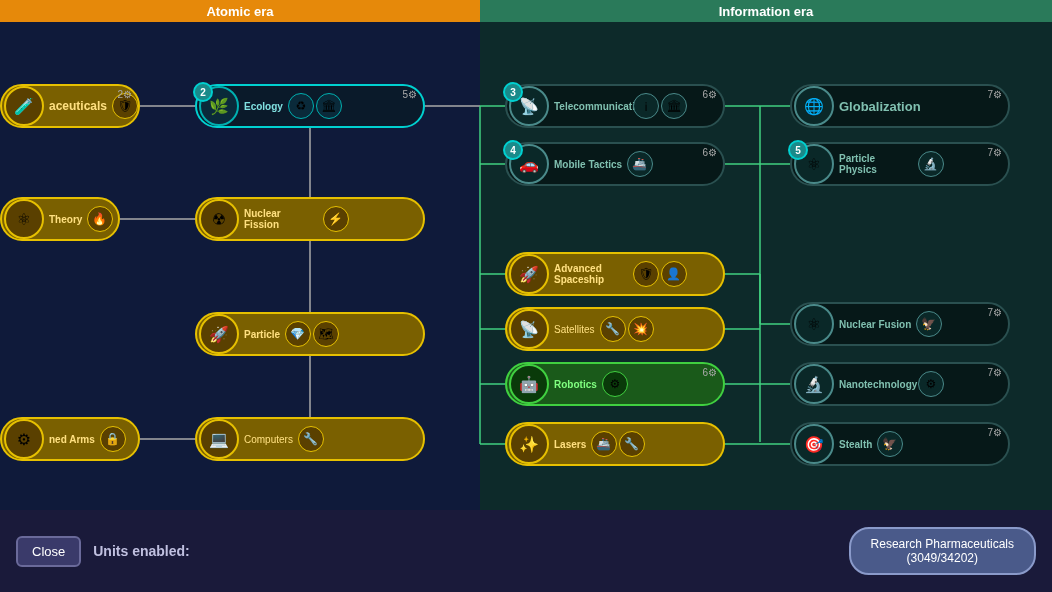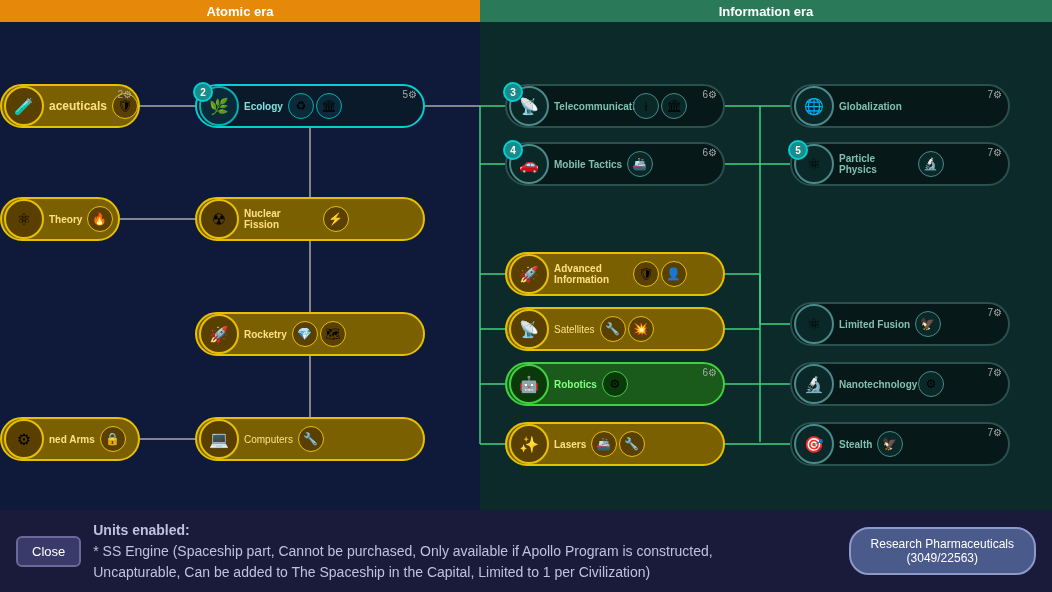--- a/index.html
+++ b/index.html
@@ -201,21 +201,21 @@
     </div>
     <div style="position: absolute; left: 195px; top: 197px; width: 230px; height: 44px; display: flex; align-items: center; border-radius: 22px; background: rgb(122, 96, 0); border: 2px solid rgb(230, 192, 0); overflow: visible; z-index: 4;">
       <div style="width: 40px; height: 40px; border-radius: 50%; background: rgb(90, 64, 0); border: 2px solid rgb(230, 192, 0); display: flex; align-items: center; justify-content: center; flex-shrink: 0; margin: 0px 2px; font-size: 16px;">☢</div>
       <div style="color: rgb(255, 224, 128); font-size: 10px; font-weight: bold; padding: 0px 3px; flex-shrink: 0; max-width: 80px;">Nuclear Fission</div>
       <div style="display: flex; align-items: center; gap: 2px; flex: 1 1 0%; padding: 0px 2px;">
         <span style="width: 26px; height: 26px; border-radius: 50%; background: rgb(90, 64, 0); border: 1px solid rgb(230, 192, 0); display: flex; align-items: center; justify-content: center; font-size: 12px;">⚡</span>
       </div>
     </div>
     <div style="position: absolute; left: 195px; top: 312px; width: 230px; height: 44px; display: flex; align-items: center; border-radius: 22px; background: rgb(122, 96, 0); border: 2px solid rgb(230, 192, 0); overflow: visible; z-index: 4;">
       <div style="width: 40px; height: 40px; border-radius: 50%; background: rgb(90, 64, 0); border: 2px solid rgb(230, 192, 0); display: flex; align-items: center; justify-content: center; flex-shrink: 0; margin: 0px 2px; font-size: 16px;">🚀</div>
-      <div style="color: rgb(255, 224, 128); font-size: 10px; font-weight: bold; padding: 0px 3px; flex-shrink: 0; max-width: 80px;">Rocketry</div>
+      <div style="color: rgb(255, 224, 128); font-size: 10px; font-weight: bold; padding: 0px 3px; flex-shrink: 0; max-width: 80px;">Particle</div>
       <div style="display: flex; align-items: center; gap: 2px; flex: 1 1 0%; padding: 0px 2px;">
         <span style="width: 26px; height: 26px; border-radius: 50%; background: rgb(90, 64, 0); border: 1px solid rgb(230, 192, 0); display: flex; align-items: center; justify-content: center; font-size: 12px;">💎</span>
         <span style="width: 26px; height: 26px; border-radius: 50%; background: rgb(90, 64, 0); border: 1px solid rgb(230, 192, 0); display: flex; align-items: center; justify-content: center; font-size: 12px;">🗺</span>
       </div>
     </div>
     <div style="position: absolute; left: 0px; top: 417px; width: 140px; height: 44px; display: flex; align-items: center; border-radius: 22px; background: rgb(122, 96, 0); border: 2px solid rgb(230, 192, 0); overflow: visible; z-index: 4;">
       <div style="width: 40px; height: 40px; border-radius: 50%; background: rgb(90, 64, 0); border: 2px solid rgb(230, 192, 0); display: flex; align-items: center; justify-content: center; flex-shrink: 0; margin: 0px 2px; font-size: 16px;">⚙</div>
       <div style="color: rgb(255, 224, 128); font-size: 10px; font-weight: bold; padding: 0px 3px; flex-shrink: 0; max-width: 80px;">ned Arms</div>
       <div style="display: flex; align-items: center; gap: 2px; flex: 1 1 0%; padding: 0px 2px;">
         <span style="width: 26px; height: 26px; border-radius: 50%; background: rgb(90, 64, 0); border: 1px solid rgb(230, 192, 0); display: flex; align-items: center; justify-content: center; font-size: 12px;">🔒</span>
@@ -233,21 +233,21 @@
       <div style="width: 40px; height: 40px; border-radius: 50%; background: rgb(10, 40, 40); border: 2px solid rgb(74, 138, 138); display: flex; align-items: center; justify-content: center; flex-shrink: 0; margin: 0px 2px; font-size: 16px;">📡</div>
       <div style="color: rgb(128, 192, 176); font-size: 10px; font-weight: bold; padding: 0px 3px; flex-shrink: 0; max-width: 80px;">Telecommunications</div>
       <div style="display: flex; align-items: center; gap: 2px; flex: 1 1 0%; padding: 0px 2px;">
         <span style="width: 26px; height: 26px; border-radius: 50%; background: rgb(10, 40, 40); border: 1px solid rgb(74, 138, 138); display: flex; align-items: center; justify-content: center; font-size: 12px;">ℹ</span>
         <span style="width: 26px; height: 26px; border-radius: 50%; background: rgb(10, 40, 40); border: 1px solid rgb(74, 138, 138); display: flex; align-items: center; justify-content: center; font-size: 12px;">🏛</span>
       </div>
       <div style="position: absolute; right: 6px; top: 3px; font-size: 10px; color: rgb(170, 170, 170);">6⚙</div>
     </div>
     <div style="position: absolute; left: 790px; top: 84px; width: 220px; height: 44px; display: flex; align-items: center; border-radius: 22px; background: rgb(6, 24, 24); border: 2px solid rgb(42, 80, 80); overflow: visible; z-index: 4;">
       <div style="width: 40px; height: 40px; border-radius: 50%; background: rgb(10, 40, 40); border: 2px solid rgb(74, 138, 138); display: flex; align-items: center; justify-content: center; flex-shrink: 0; margin: 0px 2px; font-size: 16px;">🌐</div>
-      <div style="color: rgb(128, 192, 176); font-size: 10px; font-weight: bold; padding: 0px 3px; flex-shrink: 0; max-width: 80px;">Globalization</div>
+      <div style="color: rgb(128, 192, 176); font-size: 13px; font-weight: bold; padding: 0px 3px; flex-shrink: 0; max-width: 80px;">Globalization</div>
       <div style="position: absolute; right: 6px; top: 3px; font-size: 10px; color: rgb(170, 170, 170);">7⚙</div>
     </div>
     <div style="position: absolute; left: 505px; top: 142px; width: 220px; height: 44px; display: flex; align-items: center; border-radius: 22px; background: rgb(6, 24, 24); border: 2px solid rgb(42, 80, 80); overflow: visible; z-index: 4;">
       <div style="position: absolute; left: -4px; top: -4px; width: 20px; height: 20px; border-radius: 50%; background: rgb(26, 138, 138); border: 2px solid rgb(0, 208, 208); color: rgb(255, 255, 255); font-size: 10px; font-weight: bold; display: flex; align-items: center; justify-content: center; z-index: 6;">4</div>
       <div style="width: 40px; height: 40px; border-radius: 50%; background: rgb(10, 40, 40); border: 2px solid rgb(74, 138, 138); display: flex; align-items: center; justify-content: center; flex-shrink: 0; margin: 0px 2px; font-size: 16px;">🚗</div>
       <div style="color: rgb(128, 192, 176); font-size: 10px; font-weight: bold; padding: 0px 3px; flex-shrink: 0; max-width: 80px;">Mobile Tactics</div>
       <div style="display: flex; align-items: center; gap: 2px; flex: 1 1 0%; padding: 0px 2px;">
         <span style="width: 26px; height: 26px; border-radius: 50%; background: rgb(10, 40, 40); border: 1px solid rgb(74, 138, 138); display: flex; align-items: center; justify-content: center; font-size: 12px;">🚢</span>
       </div>
       <div style="position: absolute; right: 6px; top: 3px; font-size: 10px; color: rgb(170, 170, 170);">6⚙</div>
@@ -256,21 +256,21 @@
       <div style="position: absolute; left: -4px; top: -4px; width: 20px; height: 20px; border-radius: 50%; background: rgb(26, 138, 138); border: 2px solid rgb(0, 208, 208); color: rgb(255, 255, 255); font-size: 10px; font-weight: bold; display: flex; align-items: center; justify-content: center; z-index: 6;">5</div>
       <div style="width: 40px; height: 40px; border-radius: 50%; background: rgb(10, 40, 40); border: 2px solid rgb(74, 138, 138); display: flex; align-items: center; justify-content: center; flex-shrink: 0; margin: 0px 2px; font-size: 16px;">⚛</div>
       <div style="color: rgb(128, 192, 176); font-size: 10px; font-weight: bold; padding: 0px 3px; flex-shrink: 0; max-width: 80px;">Particle Physics</div>
       <div style="display: flex; align-items: center; gap: 2px; flex: 1 1 0%; padding: 0px 2px;">
         <span style="width: 26px; height: 26px; border-radius: 50%; background: rgb(10, 40, 40); border: 1px solid rgb(74, 138, 138); display: flex; align-items: center; justify-content: center; font-size: 12px;">🔬</span>
       </div>
       <div style="position: absolute; right: 6px; top: 3px; font-size: 10px; color: rgb(170, 170, 170);">7⚙</div>
     </div>
     <div style="position: absolute; left: 505px; top: 252px; width: 220px; height: 44px; display: flex; align-items: center; border-radius: 22px; background: rgb(122, 96, 0); border: 2px solid rgb(230, 192, 0); overflow: visible; z-index: 4;">
       <div style="width: 40px; height: 40px; border-radius: 50%; background: rgb(90, 64, 0); border: 2px solid rgb(230, 192, 0); display: flex; align-items: center; justify-content: center; flex-shrink: 0; margin: 0px 2px; font-size: 16px;">🚀</div>
-      <div style="color: rgb(255, 224, 128); font-size: 10px; font-weight: bold; padding: 0px 3px; flex-shrink: 0; max-width: 80px;">Advanced Information</div>
+      <div style="color: rgb(255, 224, 128); font-size: 10px; font-weight: bold; padding: 0px 3px; flex-shrink: 0; max-width: 80px;">Advanced Spaceship</div>
       <div style="display: flex; align-items: center; gap: 2px; flex: 1 1 0%; padding: 0px 2px;">
         <span style="width: 26px; height: 26px; border-radius: 50%; background: rgb(90, 64, 0); border: 1px solid rgb(230, 192, 0); display: flex; align-items: center; justify-content: center; font-size: 12px;">🛡</span>
         <span style="width: 26px; height: 26px; border-radius: 50%; background: rgb(90, 64, 0); border: 1px solid rgb(230, 192, 0); display: flex; align-items: center; justify-content: center; font-size: 12px;">👤</span>
       </div>
     </div>
     <div style="position: absolute; left: 505px; top: 307px; width: 220px; height: 44px; display: flex; align-items: center; border-radius: 22px; background: rgb(122, 96, 0); border: 2px solid rgb(230, 192, 0); overflow: visible; z-index: 4;">
       <div style="width: 40px; height: 40px; border-radius: 50%; background: rgb(90, 64, 0); border: 2px solid rgb(230, 192, 0); display: flex; align-items: center; justify-content: center; flex-shrink: 0; margin: 0px 2px; font-size: 16px;">📡</div>
       <div style="color: rgb(255, 224, 128); font-size: 10px; font-weight: normal; padding: 0px 3px; flex-shrink: 0; max-width: 80px;">Satellites</div>
       <div style="display: flex; align-items: center; gap: 2px; flex: 1 1 0%; padding: 0px 2px;">
         <span style="width: 26px; height: 26px; border-radius: 50%; background: rgb(90, 64, 0); border: 1px solid rgb(230, 192, 0); display: flex; align-items: center; justify-content: center; font-size: 12px;">🔧</span>
@@ -288,21 +288,21 @@
     <div style="position: absolute; left: 505px; top: 422px; width: 220px; height: 44px; display: flex; align-items: center; border-radius: 22px; background: rgb(122, 96, 0); border: 2px solid rgb(230, 192, 0); overflow: visible; z-index: 4;">
       <div style="width: 40px; height: 40px; border-radius: 50%; background: rgb(90, 64, 0); border: 2px solid rgb(230, 192, 0); display: flex; align-items: center; justify-content: center; flex-shrink: 0; margin: 0px 2px; font-size: 16px;">✨</div>
       <div style="color: rgb(255, 224, 128); font-size: 10px; font-weight: bold; padding: 0px 3px; flex-shrink: 0; max-width: 80px;">Lasers</div>
       <div style="display: flex; align-items: center; gap: 2px; flex: 1 1 0%; padding: 0px 2px;">
         <span style="width: 26px; height: 26px; border-radius: 50%; background: rgb(90, 64, 0); border: 1px solid rgb(230, 192, 0); display: flex; align-items: center; justify-content: center; font-size: 12px;">🚢</span>
         <span style="width: 26px; height: 26px; border-radius: 50%; background: rgb(90, 64, 0); border: 1px solid rgb(230, 192, 0); display: flex; align-items: center; justify-content: center; font-size: 12px;">🔧</span>
       </div>
     </div>
     <div style="position: absolute; left: 790px; top: 302px; width: 220px; height: 44px; display: flex; align-items: center; border-radius: 22px; background: rgb(6, 24, 24); border: 2px solid rgb(42, 80, 80); overflow: visible; z-index: 4;">
       <div style="width: 40px; height: 40px; border-radius: 50%; background: rgb(10, 40, 40); border: 2px solid rgb(74, 138, 138); display: flex; align-items: center; justify-content: center; flex-shrink: 0; margin: 0px 2px; font-size: 16px;">⚛</div>
-      <div style="color: rgb(128, 192, 176); font-size: 10px; font-weight: bold; padding: 0px 3px; flex-shrink: 0; max-width: 80px;">Limited Fusion</div>
+      <div style="color: rgb(128, 192, 176); font-size: 10px; font-weight: bold; padding: 0px 3px; flex-shrink: 0; max-width: 80px;">Nuclear Fusion</div>
       <div style="display: flex; align-items: center; gap: 2px; flex: 1 1 0%; padding: 0px 2px;">
         <span style="width: 26px; height: 26px; border-radius: 50%; background: rgb(10, 40, 40); border: 1px solid rgb(74, 138, 138); display: flex; align-items: center; justify-content: center; font-size: 12px;">🦅</span>
       </div>
       <div style="position: absolute; right: 6px; top: 3px; font-size: 10px; color: rgb(170, 170, 170);">7⚙</div>
     </div>
     <div style="position: absolute; left: 790px; top: 362px; width: 220px; height: 44px; display: flex; align-items: center; border-radius: 22px; background: rgb(6, 24, 24); border: 2px solid rgb(42, 80, 80); overflow: visible; z-index: 4;">
       <div style="width: 40px; height: 40px; border-radius: 50%; background: rgb(10, 40, 40); border: 2px solid rgb(74, 138, 138); display: flex; align-items: center; justify-content: center; flex-shrink: 0; margin: 0px 2px; font-size: 16px;">🔬</div>
       <div style="color: rgb(128, 192, 176); font-size: 10px; font-weight: bold; padding: 0px 3px; flex-shrink: 0; max-width: 80px;">Nanotechnology</div>
       <div style="display: flex; align-items: center; gap: 2px; flex: 1 1 0%; padding: 0px 2px;">
         <span style="width: 26px; height: 26px; border-radius: 50%; background: rgb(10, 40, 40); border: 1px solid rgb(74, 138, 138); display: flex; align-items: center; justify-content: center; font-size: 12px;">⚙</span>
@@ -316,18 +316,16 @@
         <span style="width: 26px; height: 26px; border-radius: 50%; background: rgb(10, 40, 40); border: 1px solid rgb(74, 138, 138); display: flex; align-items: center; justify-content: center; font-size: 12px;">🦅</span>
       </div>
       <div style="position: absolute; right: 6px; top: 3px; font-size: 10px; color: rgb(170, 170, 170);">7⚙</div>
     </div>
   </div>
 
 <div class="bottom-bar">
   <button class="close-btn">Close</button>
   <div class="bottom-text">
     <strong>Units enabled:</strong>
-    <div style="white-space:pre-line;"> * SS Engine (Spaceship part, Cannot be purchased, Only available if Apollo Program is constructed,
-Uncapturable, Can be added to The Spaceship in the Capital, Limited to 1 per Civilization)</div>
   </div>
   <button class="research-btn" style="white-space:pre-line;">Research Pharmaceuticals
-(3049/22563)</button>
+(3049/34202)</button>
 </div>
 
 </body></html>

